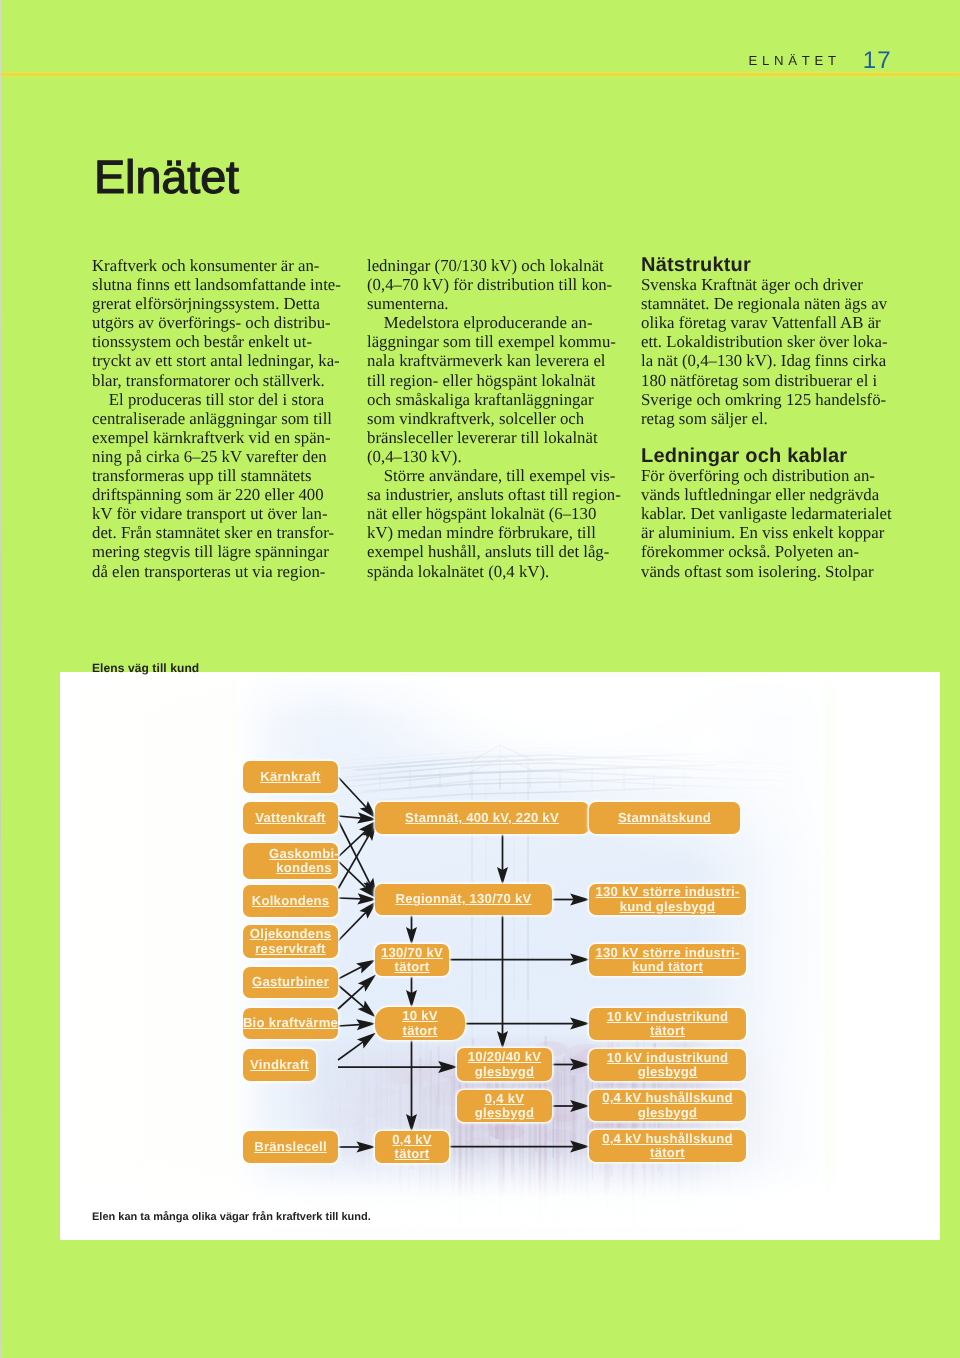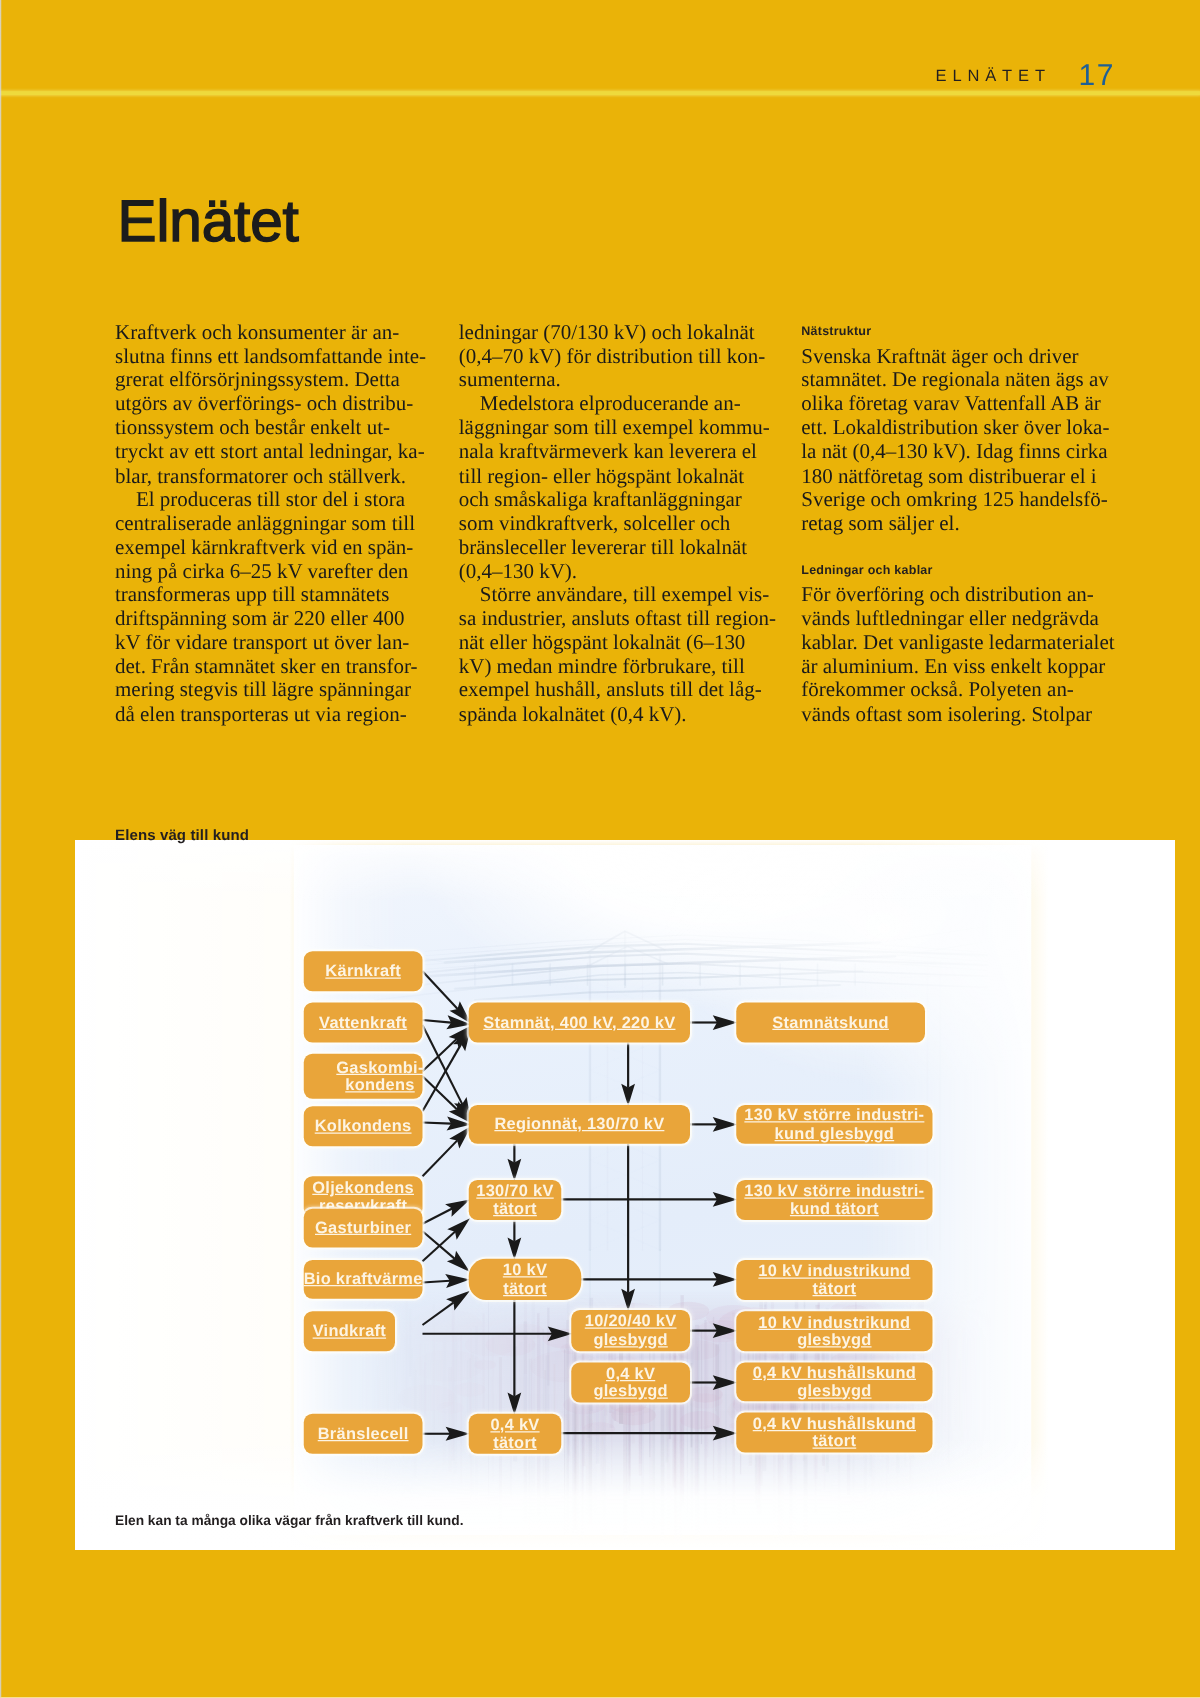--- a/index.html
+++ b/index.html
@@ -1,42 +1,42 @@
 <!DOCTYPE html>
 <html><head>
 <meta charset="utf-8">
 <title>Elnätet</title>
 <style>
   html,body{margin:0;padding:0;background:#fff;}
   *{-webkit-font-smoothing:antialiased;-moz-osx-font-smoothing:grayscale;
     text-rendering:geometricPrecision;}
   body{width:960px;height:1358px;position:relative;overflow:hidden;
        font-family:"Liberation Sans",sans-serif;}
-  #page{position:absolute;left:0;top:0;width:960px;height:1358px;background:#eab308;}
+  #page{position:absolute;left:0;top:0;width:960px;height:1358px;background:#bef264;}
   .edgeline{position:absolute;left:0;top:0;width:1.3px;height:1358px;
             background:linear-gradient(180deg,#d7d7d7 0%,#cfd3d2 35%,#c9cdcc 60%,#d4d4d4 100%);
             opacity:0.85;z-index:9;}
 
   
   .runhead{position:absolute;right:68px;top:43.5px;display:flex;align-items:baseline;}
   .sect{font-size:13.2px;letter-spacing:4.7px;color:#231f20;font-weight:400;position:relative;top:0px;}
   .pageno{font-size:24.0px;color:#1f6096;font-weight:400;margin-left:22px;letter-spacing:1.3px;position:relative;top:3px;}
   .rule{position:absolute;left:0;top:73px;width:960px;height:3.4px;background:#eeda3c;
         box-shadow:0 0 2.2px 0.8px rgba(240,224,90,0.75);}
 
   
   .title{position:absolute;left:94px;top:154px;font-size:46.8px;color:#1c1c1c;
          font-weight:400;letter-spacing:-0.1px;line-height:1;margin:0;
          -webkit-text-stroke:1.15px #1c1c1c;}
 
   
   .col{position:absolute;font-family:"Liberation Serif",serif;font-size:16.8px;
        color:#1a1a1a;}
   .tl{line-height:19.1px;white-space:pre;}
-  .subh{font-family:"Liberation Sans",sans-serif;font-weight:700;font-size:10px;
+  .subh{font-family:"Liberation Sans",sans-serif;font-weight:700;font-size:20px;
         color:#231f20;line-height:19.1px;letter-spacing:0.2px;white-space:pre;}
   .blank{height:19.1px;}
   #c1{left:92px;top:256px;width:250px;}
   #c2{left:367px;top:256px;width:250px;}
   #c3{left:641px;top:256px;width:250px;}
 
   
   .figcap{position:absolute;z-index:5;left:92px;top:661px;font-size:12px;font-weight:700;
           color:#231f20;letter-spacing:0.1px;}
   .fignote{position:absolute;z-index:5;left:92px;top:1211px;font-size:11.0px;font-weight:700;
@@ -603,37 +603,37 @@
     <div class="node" style="left:183px;top:130px;width:95px;height:32px;">
         <span class="nl">Vattenkraft</span>
       </div>
     <div class="node" style="left:183px;top:171px;width:95px;height:36px;padding-left:27px;">
         <span class="nl">Gaskombi-</span>
         <span class="nl">kondens</span>
       </div>
     <div class="node" style="left:183px;top:213px;width:95px;height:32px;">
         <span class="nl">Kolkondens</span>
       </div>
-    <div class="node" style="left:183px;top:269px;width:95px;height:33px;">
+    <div class="node" style="left:183px;top:253px;width:95px;height:33px;">
         <span class="nl">Oljekondens</span>
         <span class="nl">reservkraft</span>
       </div>
     <div class="node" style="left:183px;top:295px;width:95px;height:31px;">
         <span class="nl">Gasturbiner</span>
       </div>
     <div class="node" style="left:183px;top:336px;width:95px;height:31px;">
         <span class="nl">Bio kraftvärme</span>
       </div>
     <div class="node" style="left:183px;top:377px;width:73px;height:32px;">
         <span class="nl">Vindkraft</span>
       </div>
     <div class="node" style="left:183px;top:459px;width:95px;height:32px;">
         <span class="nl">Bränslecell</span>
       </div>
-    <div class="node" style="left:315px;top:130px;width:177px;height:32px;">
+    <div class="node" style="left:315px;top:130px;width:214px;height:32px;">
         <span class="nl">Stamnät, 400 kV, 220 kV</span>
       </div>
     <div class="node" style="left:315px;top:212px;width:177px;height:31px;">
         <span class="nl">Regionnät, 130/70 kV</span>
       </div>
     <div class="node" style="left:315px;top:272px;width:74px;height:32px;">
         <span class="nl">130/70 kV</span>
         <span class="nl">tätort</span>
       </div>
     <div class="node" style="left:315px;top:335px;width:90px;height:33px;border-radius:14px;">

